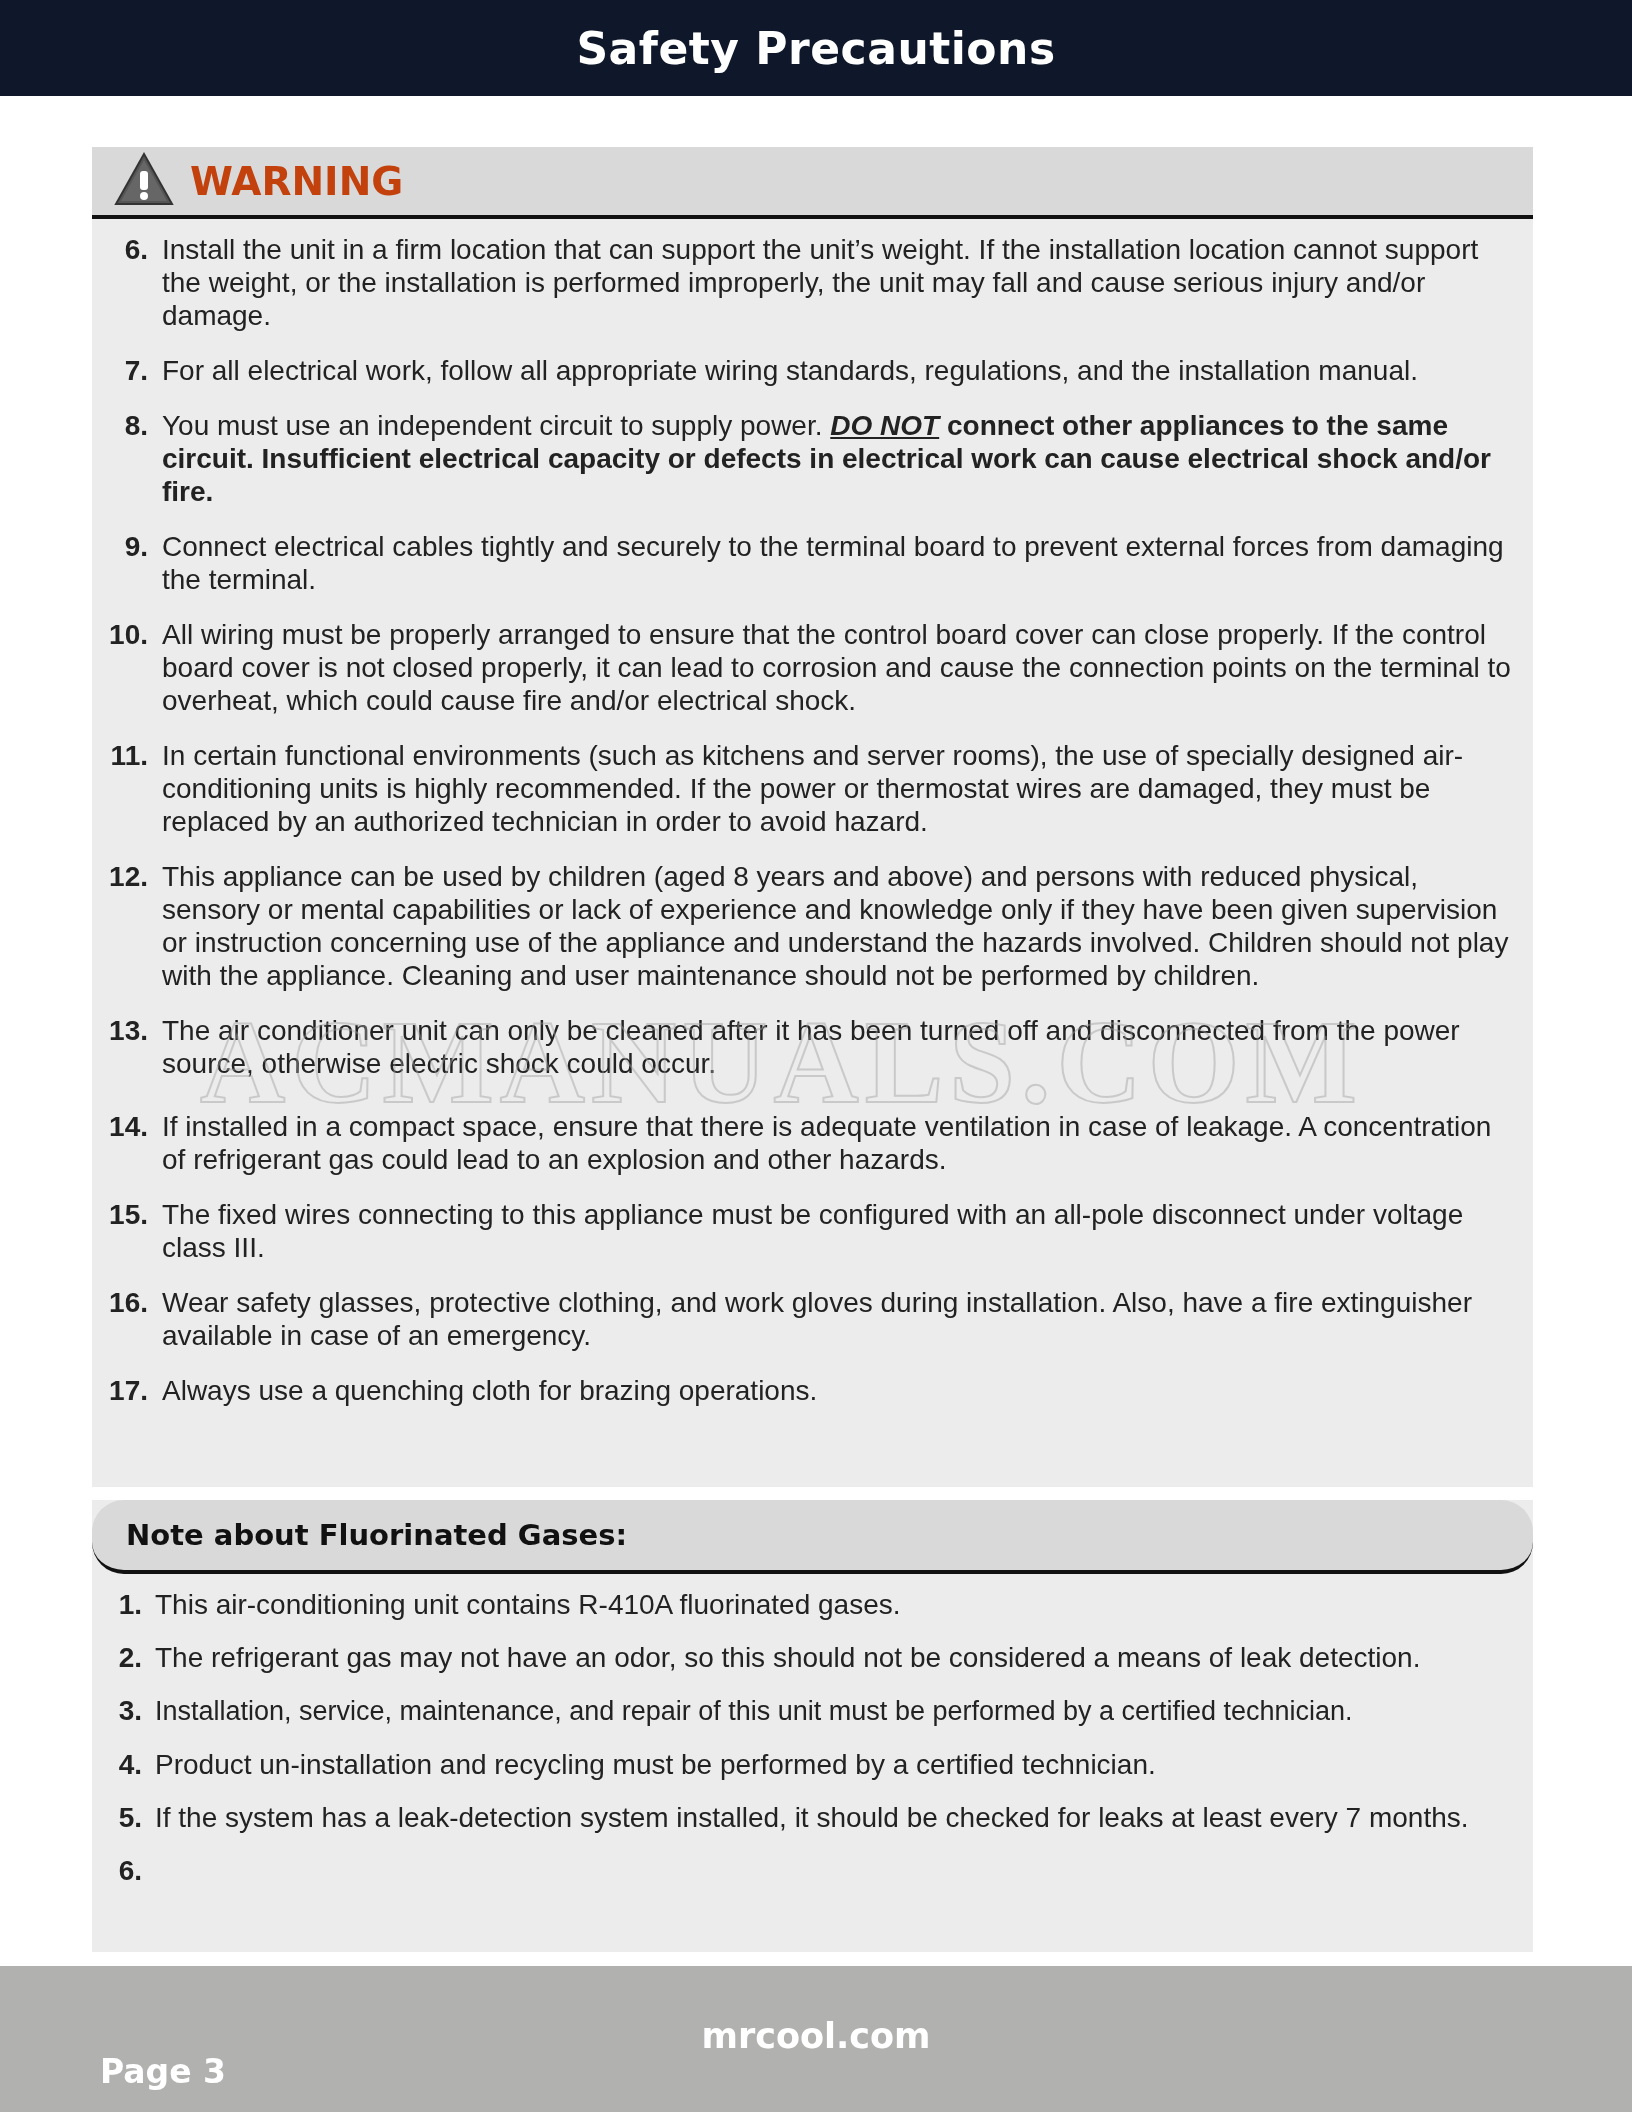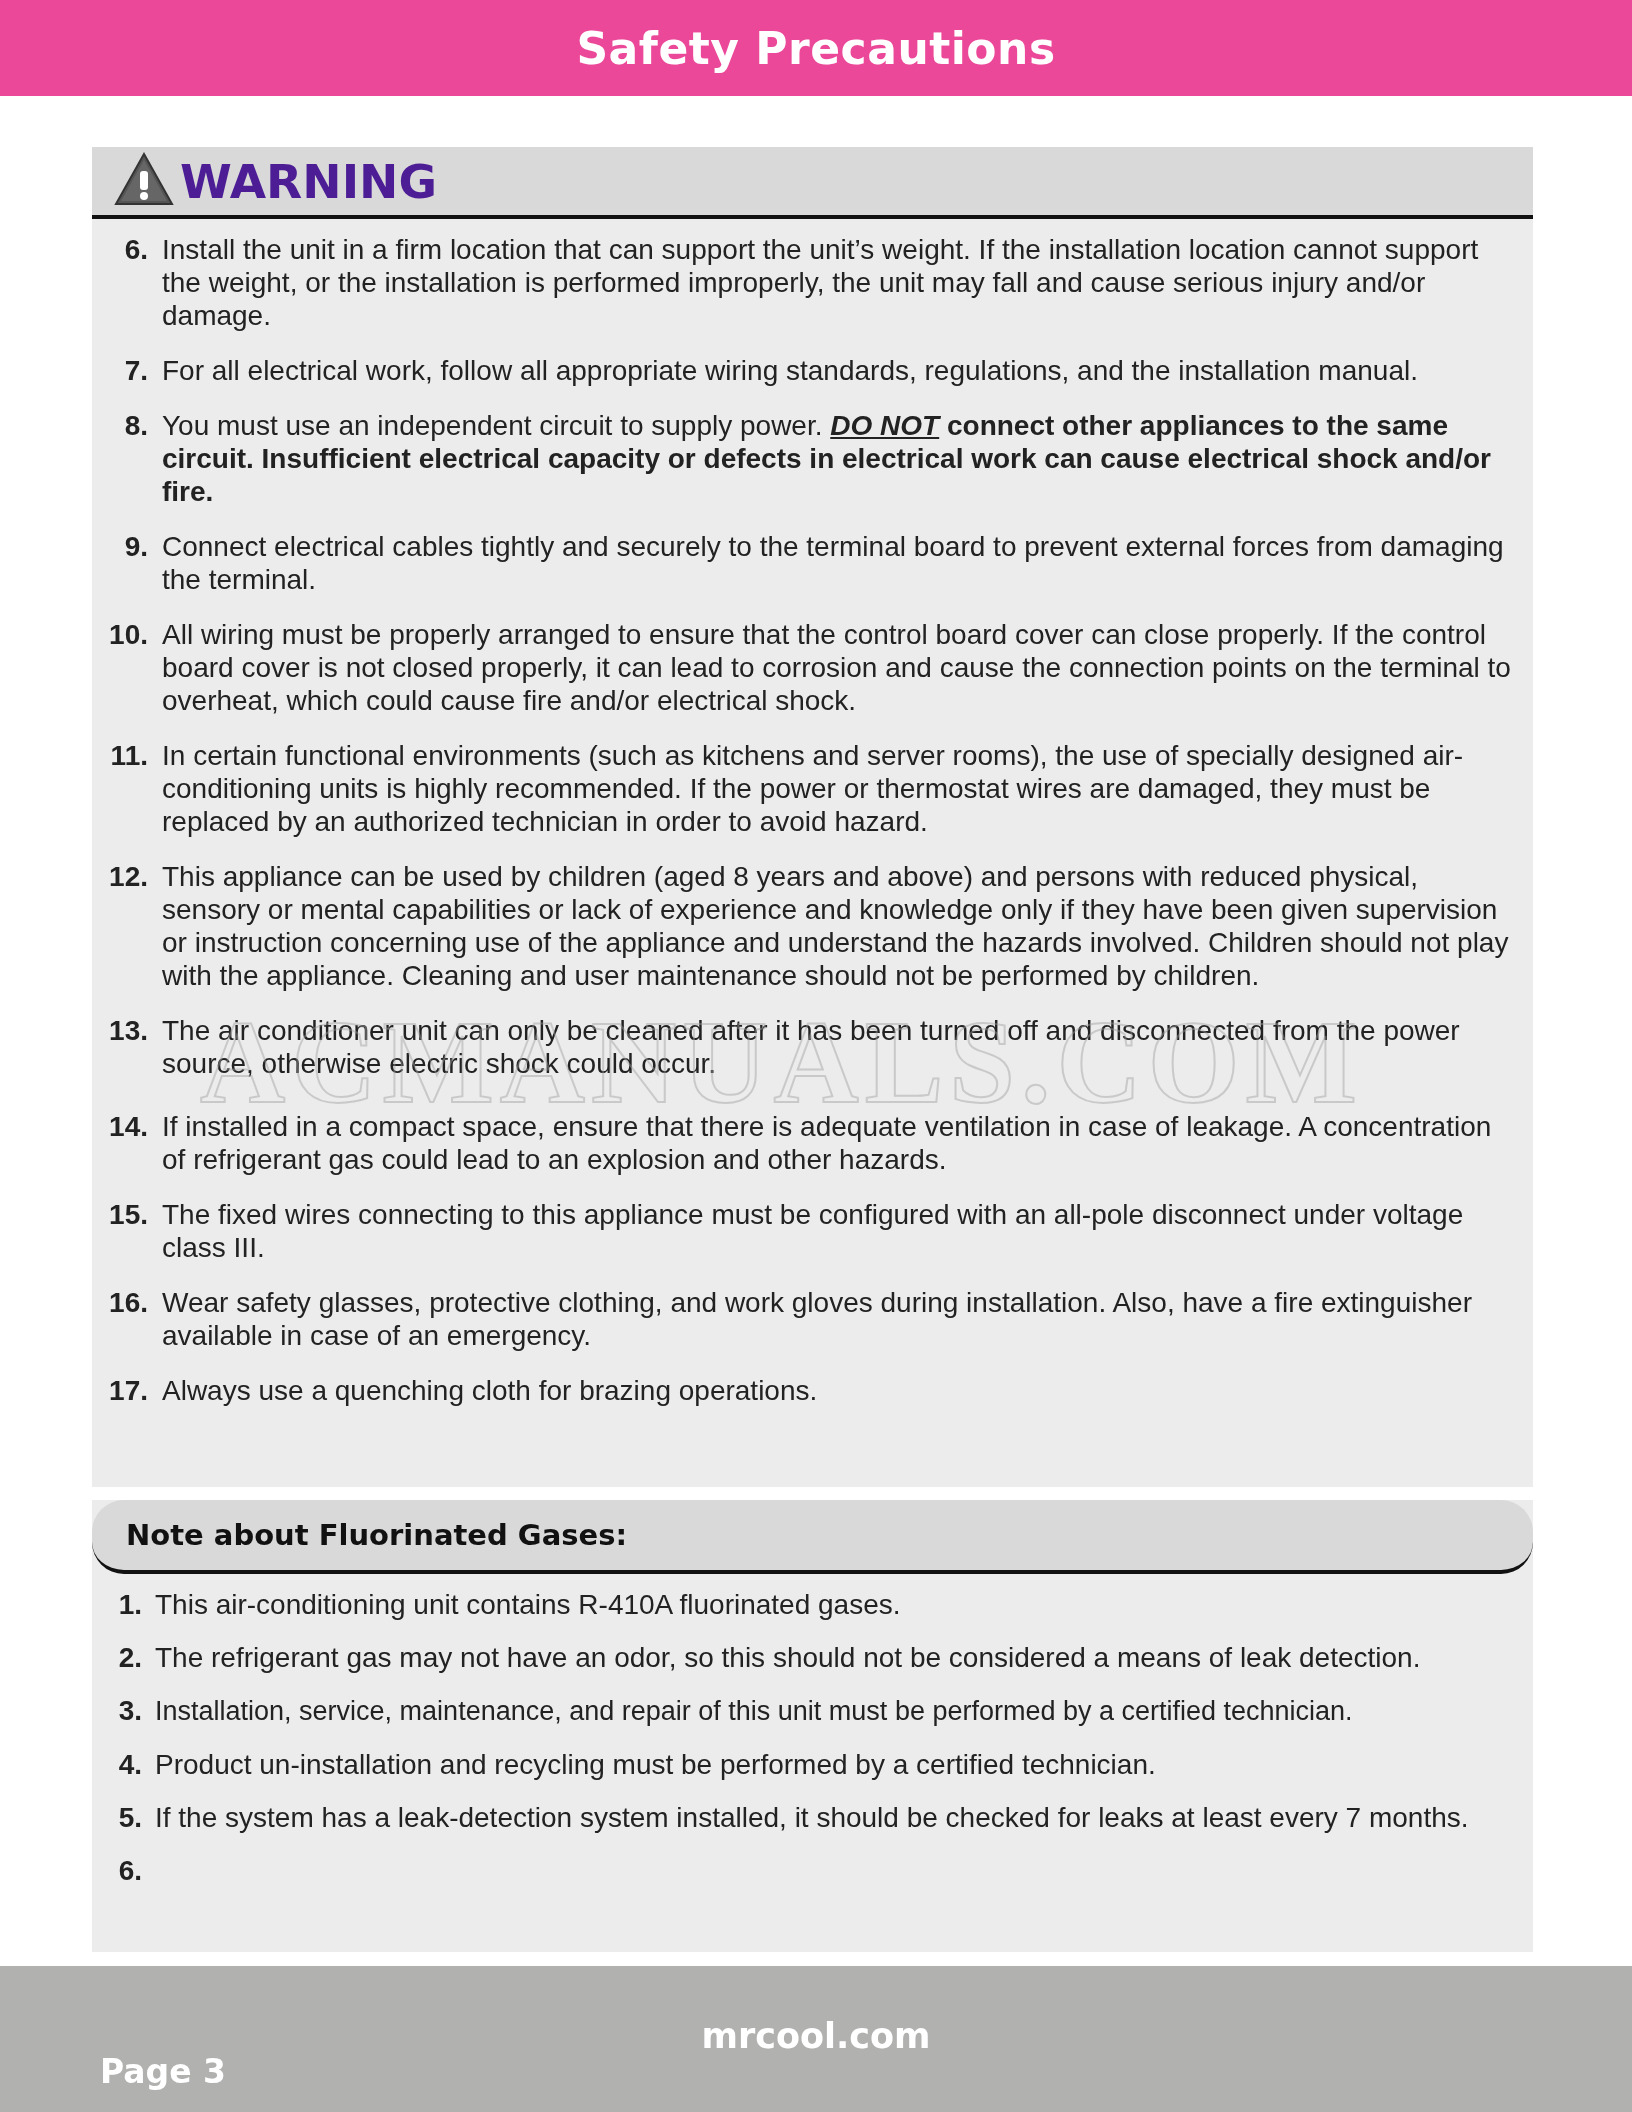--- a/index.html
+++ b/index.html
@@ -1,25 +1,25 @@
 <!DOCTYPE html>
 <html><head>
 <meta charset="utf-8">
 <style>
   html, body { margin:0; padding:0; }
   body { width:1632px; height:2112px; background:#ffffff; position:relative; overflow:hidden;
          font-family:"Liberation Sans", "DejaVu Sans", sans-serif; color:#222; }
-  .top-bar { position:absolute; left:0; top:0; width:1632px; height:96px; background:#ec4899;
+  .top-bar { position:absolute; left:0; top:0; width:1632px; height:96px; background:#0f172a;
              display:flex; align-items:center; justify-content:center; }
   .top-bar h1 { margin:0; color:#fff; font-size:44px; font-weight:bold; font-family:"DejaVu Sans", sans-serif; letter-spacing:0.5px; }
   .panel { position:absolute; left:92px; width:1441px; background:#ececec; }
   .panel-head { background:#d9d9d9; border-bottom:4px solid #111; display:flex; align-items:center; }
   .warn-panel { top:147px; height:1340px; }
   .warn-panel .panel-head { height:68px; padding-left:22px; }
-  .warn-title { font-family:"DejaVu Sans", sans-serif; font-weight:bold; font-size:47px; color:#4c1d95; margin-left:6px; }
+  .warn-title { font-family:"DejaVu Sans", sans-serif; font-weight:bold; font-size:39px; color:#c2410c; margin-left:16px; }
   .fg-panel { top:1500px; height:452px; }
   .fg-panel .panel-head { height:70px; padding-left:34px;border-radius:32px; }
   .fg-title { font-family:"DejaVu Sans", sans-serif; font-weight:bold; font-size:29px; color:#111; }
   ol.items { list-style:none; margin:0; padding:0; }
   .item { position:relative; font-size:28px; line-height:33px; }
   .item .num { position:absolute; font-weight:bold; text-align:right; }
   .warn-panel .item { padding-left:70px; padding-right:14px; margin-bottom:22px; }
   .warn-panel .item .num { left:0; width:56px; }
   .fg-panel .item { padding-left:63px; padding-right:0; margin-bottom:20px; }
   .fg-panel .item .num { left:0; width:50px; }

